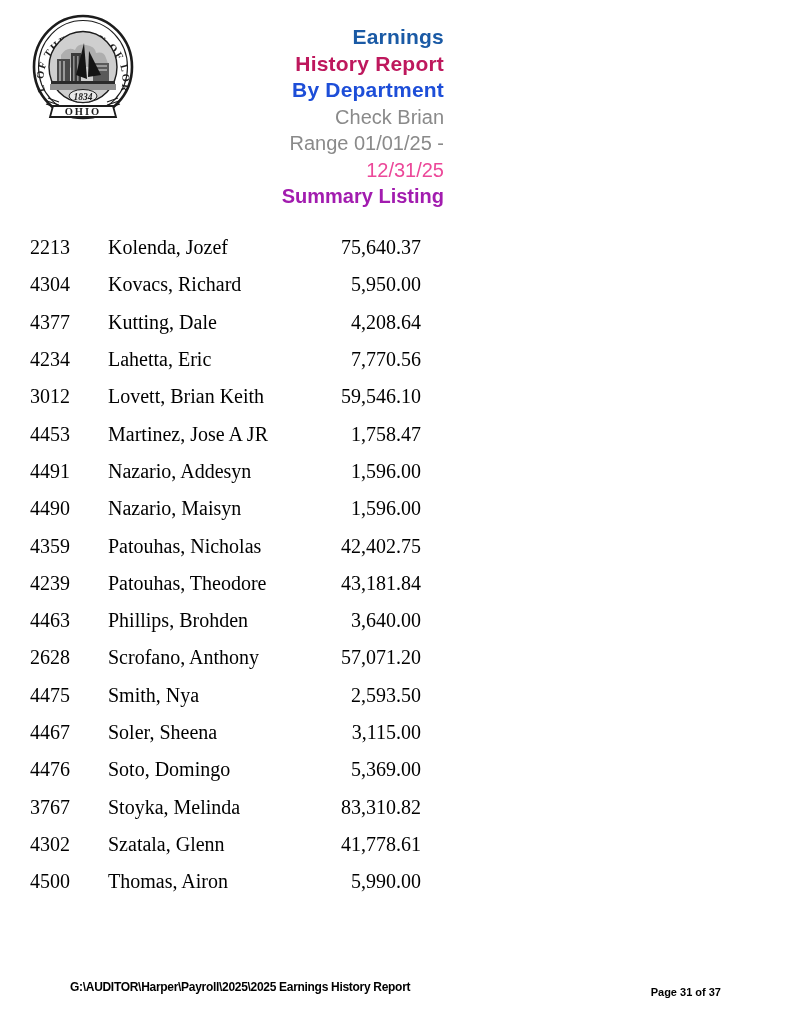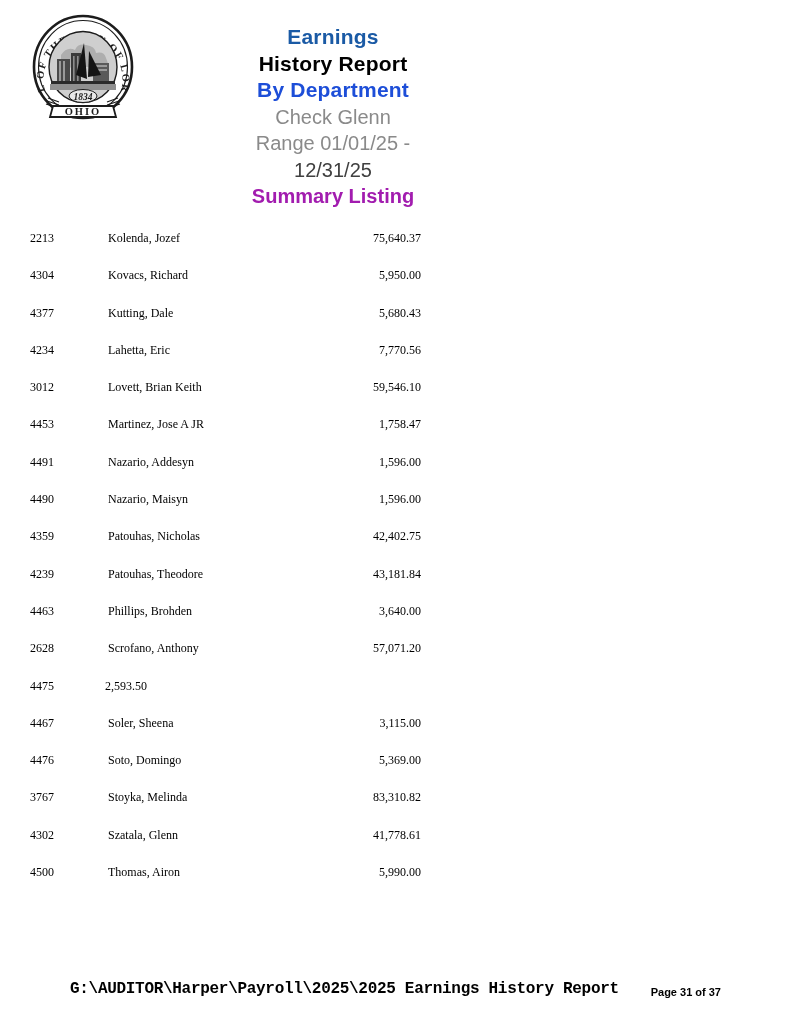--- a/index.html
+++ b/index.html
@@ -8,41 +8,41 @@
     width:791px;height:1024px;
     background:#ffffff;
     overflow:hidden;
     font-family:"Liberation Serif", serif;
     color:#000;
   }
   
   .seal{position:absolute;left:31px;top:13px;width:104px;height:112px;}
   .title-block{
     position:absolute;left:222px;top:24px;width:222px;
-    text-align:center;
+    text-align:right;
     font-family:"Liberation Sans", sans-serif;
     line-height:26.5px;
   }
   .title-line{font-size:21px;font-weight:bold;letter-spacing:.2px;}
   .subtitle-line{font-size:20px;font-weight:normal;}
   
   .rows{position:absolute;left:30px;top:229px;width:391px;}
   .row{
-    display:flex;align-items:flex-start;
+    display:flex;align-items:center;
     height:37.3px;
-    font-size:12px;line-height:19px;
+    font-size:20px;line-height:19px;
   }
   .cell-id{width:37px;flex:0 0 37px;}
   .cell-name{flex:1 1 auto;margin-left:41px;}
   .cell-amount{flex:0 0 auto;text-align:right;min-width:80px;}
   
   .footer-path{
     position:absolute;left:70px;top:980px;
-    font-family:Liberation Mono, monospace;
-    font-size:16px;font-weight:bold;letter-spacing:-0.3px;
+    font-family:Liberation Sans, sans-serif;
+    font-size:12px;font-weight:bold;letter-spacing:-0.3px;
   }
   .footer-page{
     position:absolute;right:70px;top:986px;
     font-family:"Liberation Sans", sans-serif;
     font-size:11px;font-weight:bold;
   }
   
   .seal text{font-family:"Liberation Serif", serif;}
 </style>
 </head>
@@ -83,45 +83,45 @@
     <text x="52" y="86.5" text-anchor="middle" font-size="9.5" font-style="italic" font-weight="bold" fill="#1c1c1c">1834</text>
 
     <path d="M16 88 l12 4 M15 91 l12 4 M17 85 l11 4 M88 88 l-12 4 M89 91 l-12 4 M87 85 l-11 4" stroke="#1c1c1c" stroke-width="1.2" fill="none"></path>
 
     <path d="M22 93 L82 93 L85 104 L19 104 Z" fill="#ffffff" stroke="#1c1c1c" stroke-width="1.8"></path>
     <text x="52" y="102" text-anchor="middle" font-size="10.5" font-weight="bold" letter-spacing="2" fill="#1c1c1c">OHIO</text>
   </svg>
 
   <div class="title-block">
     <div class="title-line" id="tl0" style="color: rgb(26, 90, 165);">Earnings</div>
-    <div class="title-line" id="tl1" style="color: #000000;">History Report</div>
+    <div class="title-line" id="tl1" style="color: #be185d;">History Report</div>
     <div class="title-line" id="tl2" style="color: #1d4ed8;">By Department</div>
-    <div class="subtitle-line" style="color: rgb(138, 138, 138);">Check Glenn</div>
+    <div class="subtitle-line" style="color: rgb(138, 138, 138);">Check Brian</div>
     <div class="subtitle-line" style="color: rgb(138, 138, 138);">Range 01/01/25 -</div>
-    <div class="subtitle-line" style="color: #404040;">12/31/25</div>
+    <div class="subtitle-line" style="color: #ec4899;">12/31/25</div>
     <div class="subtitle-line" style="color: #a21caf; font-weight: bold;">Summary Listing</div>
   </div>
 
   <div class="rows" id="rows-container">
     <div class="row">
       <span class="cell-id">2213</span>
       <span class="cell-name">Kolenda, Jozef</span>
       <span class="cell-amount">75,640.37</span>
     </div>
 
     <div class="row">
       <span class="cell-id">4304</span>
       <span class="cell-name">Kovacs, Richard</span>
       <span class="cell-amount">5,950.00</span>
     </div>
 
     <div class="row">
       <span class="cell-id">4377</span>
       <span class="cell-name">Kutting, Dale</span>
-      <span class="cell-amount">5,680.43</span>
+      <span class="cell-amount">4,208.64</span>
     </div>
 
     <div class="row">
       <span class="cell-id">4234</span>
       <span class="cell-name">Lahetta, Eric</span>
       <span class="cell-amount">7,770.56</span>
     </div>
 
     <div class="row">
       <span class="cell-id">3012</span>
@@ -168,20 +168,21 @@
     </div>
 
     <div class="row">
       <span class="cell-id">2628</span>
       <span class="cell-name">Scrofano, Anthony</span>
       <span class="cell-amount">57,071.20</span>
     </div>
 
     <div class="row">
       <span class="cell-id">4475</span>
+      <span class="cell-name">Smith, Nya</span>
       <span class="cell-amount">2,593.50</span>
     </div>
 
     <div class="row">
       <span class="cell-id">4467</span>
       <span class="cell-name">Soler, Sheena</span>
       <span class="cell-amount">3,115.00</span>
     </div>
 
     <div class="row">

